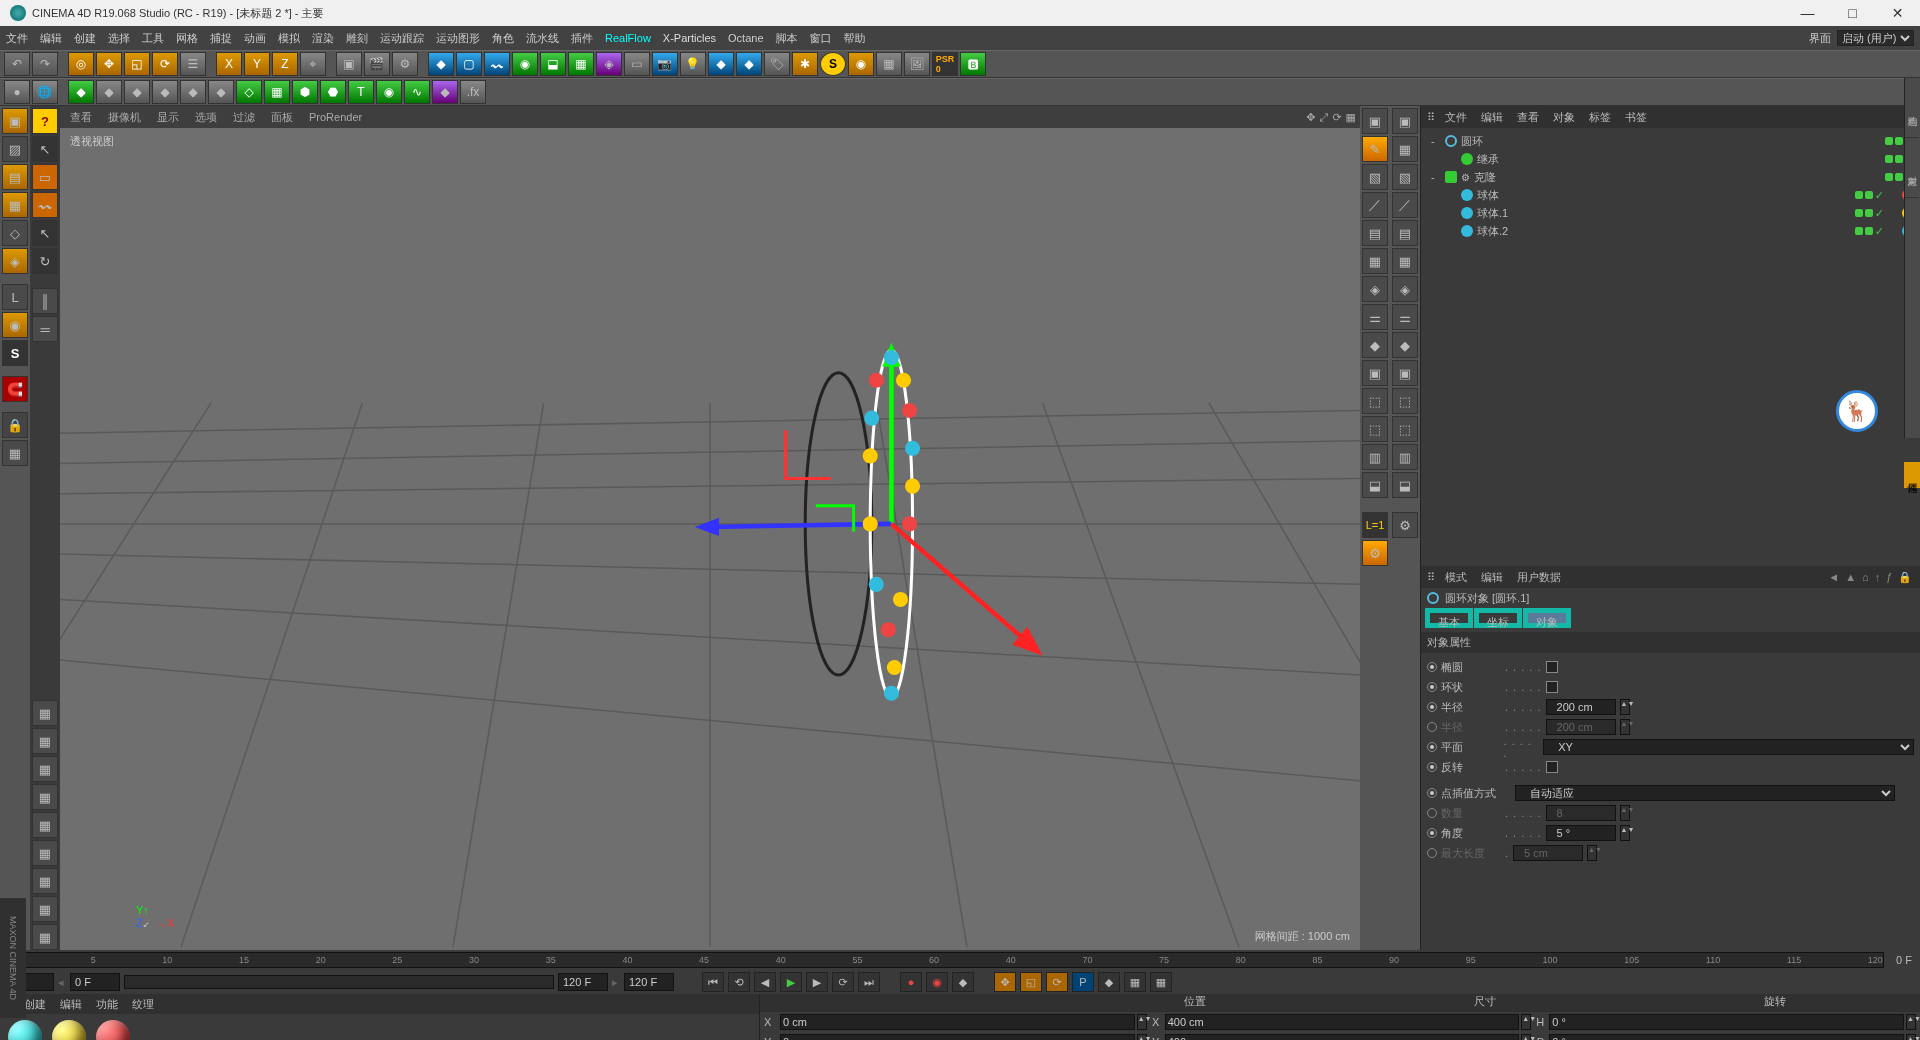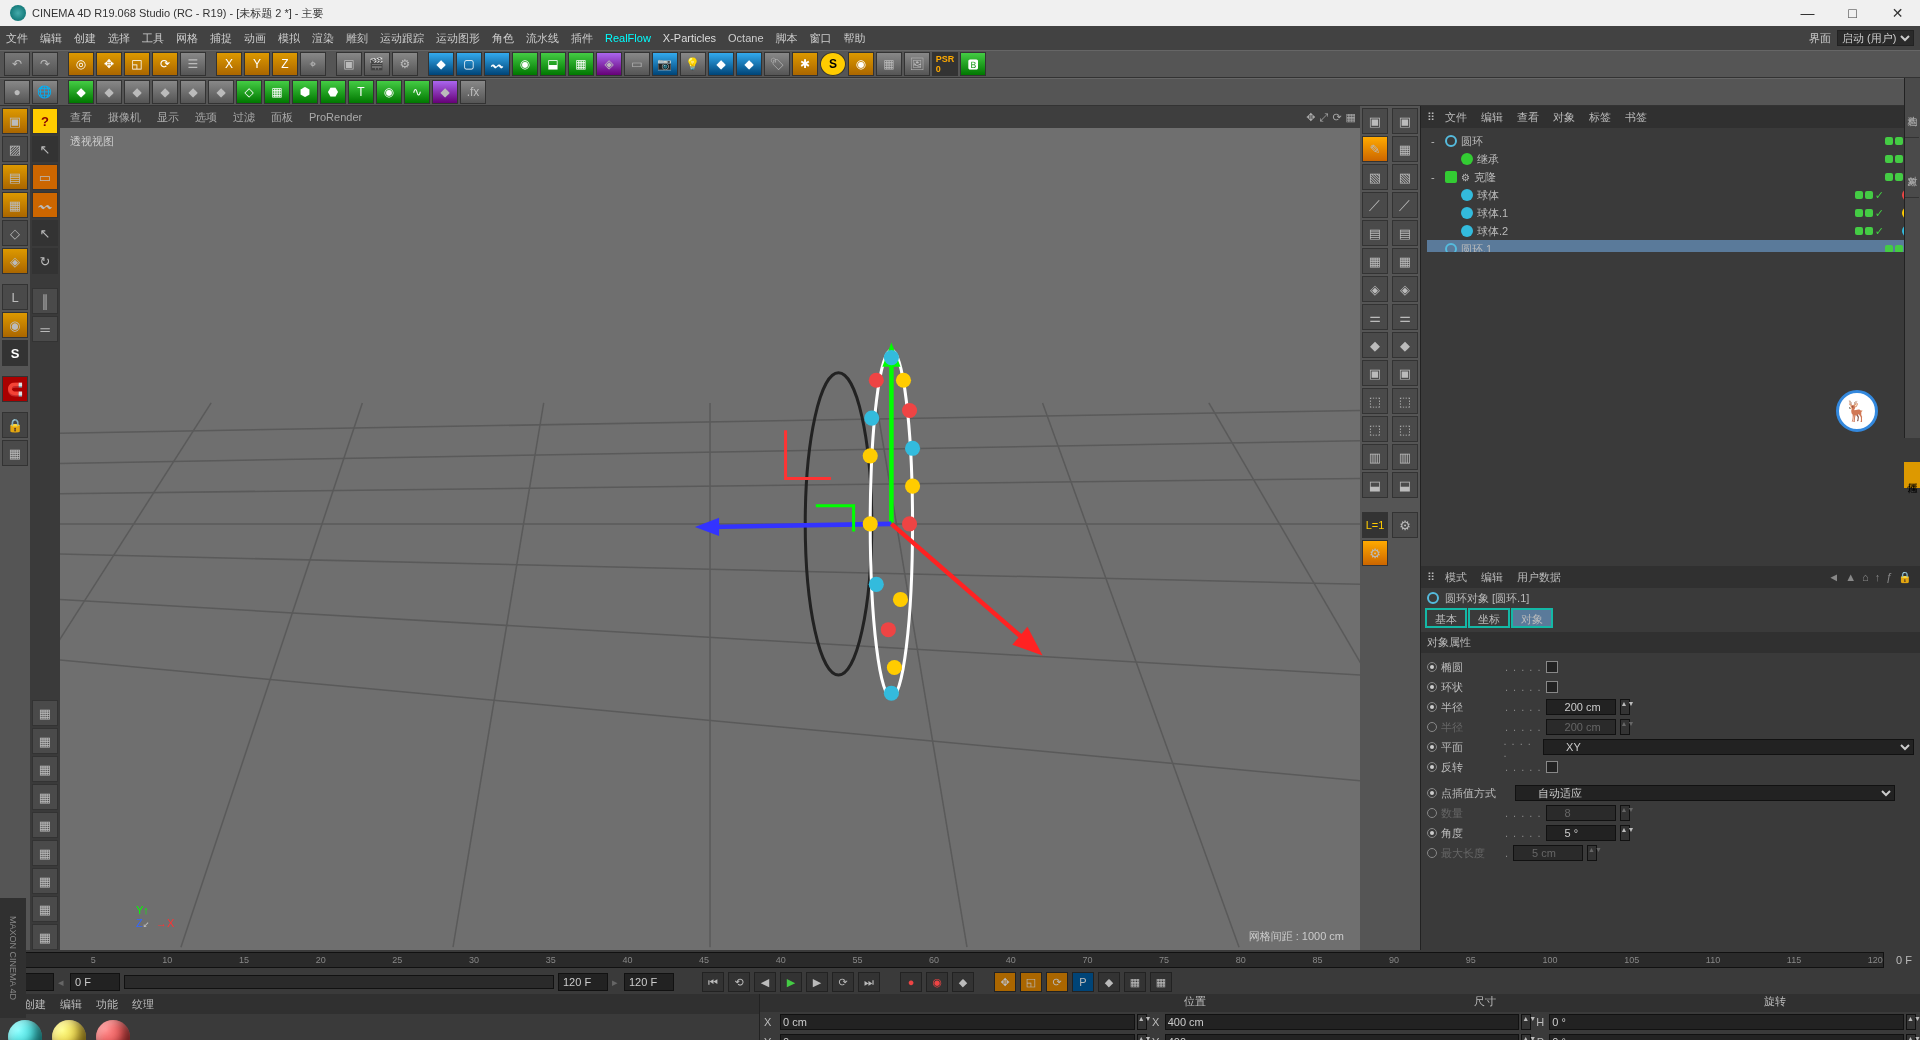--- a/index.html
+++ b/index.html
@@ -44,21 +44,21 @@
 .tb.pencil { background: linear-gradient(#fa0,#c60); }
 .tb.lock { background:#444;}
 .tb.L { background:#333; color:#fc0; font-weight:normal; font-size:11px;}
 .tb.gear { background:linear-gradient(#fa0,#c60); }
 
 .viewport-wrap { flex: 1; display: flex; flex-direction: column; background: #333; }
 .vp-header { height: 22px; background: #3e3e3e; display: flex; align-items: center; gap: 16px; padding-left: 10px; color: #aaa; }
 .vp-header .right-icons { margin-left:auto; display:flex; gap:4px; margin-right:4px;}
 .viewport { flex: 1; background: #6f6f6f; position: relative; overflow: hidden; }
 .vp-label { position: absolute; top: 6px; left: 10px; color: #ccc; font-size: 11px; }
-.grid-info { position:absolute; bottom:6px; right:16px; color:#ccc;}
+.grid-info { position:absolute; bottom:6px; right:10px; color:#ccc;}
 .vp-axes { position:absolute; left:76px; bottom:20px; font-family:monospace;}
 .vp-axes .y{color:#0f0;} .vp-axes .x{color:#f33;} .vp-axes .z{color:#36f;}
 
 
 .rightpanel { width: 500px; background: #3a3a3a; display: flex; flex-direction: column; border-left:1px solid #222;}
 .panel-tabs { height: 22px; background: #303030; display: flex; align-items: center; gap: 14px; padding-left: 24px; color:#bbb;}
 .panel-tabs .dots{position:absolute; left:6px;}
 .obj-tree { flex: 0 0 124px; background: #3a3a3a; padding: 4px 6px; overflow:auto; }
 .tree-row { height: 18px; display: flex; align-items: center; gap: 4px; }
 .tree-row .tog{ margin-left:auto; display:flex; gap:2px; align-items:center;}
@@ -72,30 +72,30 @@
 .chk{color:#4c4;}
 .tagdot{width:12px;height:12px;border-radius:50%; }
 .tagdot.red{background:#e44;} .tagdot.yellow{background:#fc0;} .tagdot.cyan{background:#3bd;}
 
 .tree-blank{flex:1; background:#3a3a3a;}
 
 .attr-header { height:22px; background:#303030; display:flex; align-items:center; gap:14px; padding-left:24px; }
 .attr-header .ricons{margin-left:auto; display:flex; gap:6px; margin-right:8px; color:#888;}
 .attr-title { height:20px; background:#3a3a3a; display:flex; align-items:center; padding-left:6px; gap:6px;}
 .attr-tabs { height:20px; display:flex; gap:1px; padding-left:4px;}
-.attr-tabs div{padding:2px 8px; background:#3a3a3a; border:2px solid #14b8a6; font-size:11px;}
+.attr-tabs div{padding:2px 8px; background:#3a3a3a; border:5px solid #14b8a6; font-size:11px;}
 .attr-tabs .active{background:#5a7a9a;}
 .attr-body { flex:1; background:#3a3a3a; padding:4px 6px; }
 .attr-section-title { background:#303030; padding:3px 6px; margin:0 -6px 4px -6px;}
 .attr-row { height:20px; display:flex; align-items:center; gap:4px; }
 .attr-row .lbl{width:60px; display:flex; align-items:center; gap:4px;}
 .attr-row .radio{width:10px;height:10px;border:1px solid #888;border-radius:50%; display:inline-block;}
 .attr-row .radio.on::after{content:"";display:block;width:4px;height:4px;background:#ccc;border-radius:50%;margin:2px;}
 .attr-row .dots{color:#888; letter-spacing:1px;}
-.attr-row input, .attr-row select { background:#222; color:#ccc; border:1px solid #111; height:16px; width:70px; font-size:11px; padding-left:18px;}
+.attr-row input, .attr-row select { background:#222; color:#ccc; border:1px solid #111; height:16px; width:70px; font-size:11px; padding-left:10px;}
 .attr-row input.wide, .attr-row select.wide{ width: 380px; }
 .attr-row .spin{width:10px; height:16px; background:#333; border:1px solid #111; font-size:7px; text-align:center; line-height:7px;}
 .attr-row.dis { color:#666; }
 .attr-row.dis input, .attr-row.dis select { color:#666; background:#2a2a2a;}
 .attr-row .chkbox{width:12px;height:12px;border:1px solid #888;background:#222;display:inline-block;}
 
 
 .timeline { height: 20px; background: #3a3a3a; display:flex; align-items:center;}
 .timeline .bar{flex:1; height:16px; background:#2a2a2a; margin:0 4px; position:relative; border:1px solid #111;}
 .timeline .ticks{position:absolute; inset:0; display:flex; justify-content:space-between; font-size:9px; color:#888; padding:2px 0 0 0;}
@@ -472,31 +472,20 @@
           <span style="width: 10px;"></span>
           <span class="tree-ico sphere"></span>
           <span>球体.2</span>
           <span class="tog">
             <span class="dot-g"></span>
             <span class="dot-g"></span>
             <span class="chk">✓</span>
             <span class="tagdot cyan" style="margin-left: 16px;"></span>
           </span>
         </div>
-        <div class="tree-row" style="background: rgb(90, 122, 154);">
-          <span class="indent" style="width: 0px;"></span>
-          <span style="width: 10px;"></span>
-          <span class="tree-ico ring"></span>
-          <span>圆环.1</span>
-          <span class="tog">
-            <span class="dot-g"></span>
-            <span class="dot-g"></span>
-            <span class="chk">✓</span>
-          </span>
-        </div>
       </div>
     <div class="tree-blank">
       <div class="deer-badge">🦌</div>
     </div>
 
     <div class="attr-header" style="position:relative">
       <span style="position:absolute;left:6px">⠿</span>
       <span>模式</span>
       <span>编辑</span>
       <span>用户数据</span>

